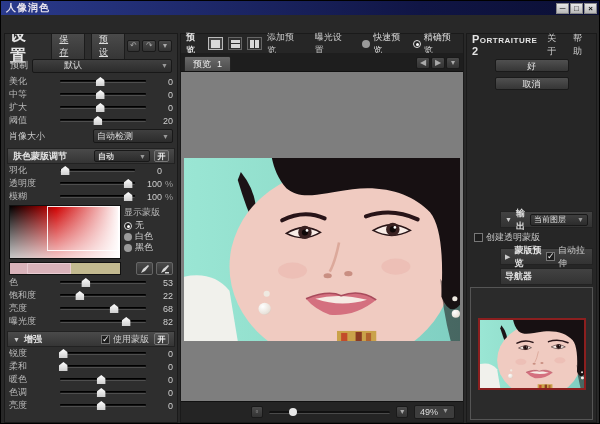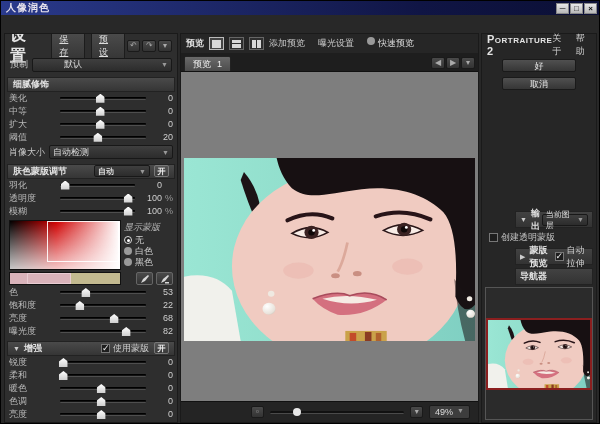--- a/index.html
+++ b/index.html
@@ -39,29 +39,29 @@
 
   
   .left { width:174px; flex:0 0 auto; background:#2e2e2e; border:1px solid #1a1a1a; display:flex; flex-direction:column; overflow:hidden; padding:1px 2px; }
   .lp-head { display:flex; align-items:center; height:21px; padding:0 3px; }
   .lp-title { font-size:16px; font-weight:bold; color:#e6e6e6; letter-spacing:2px; }
   .lp-head .btn { margin-left:6px;text-decoration:underline; }
   .lp-head .tinybtn { margin-left:2px; }
   .preset-row { display:flex; align-items:center; height:19px; padding:0 3px; gap:4px; }
   .preset-row .dd { flex:1;padding-left:31px; }
   .sizerow { display:flex; align-items:center; height:18px; padding:0 2px; gap:4px; }
-  .sizerow .dd { flex:1; }
+  .sizerow .dd { flex:1;margin-left:44px; }
   .maskhdr .dd { width:56px; margin-left:auto; margin-right:4px; height:12px; font-size:8px; }
   .colorarea { display:flex; margin:2px 2px 0 2px; height:54px; gap:3px; }
   .gradbox { width:112px; position:relative; border:1px solid #111;
      background:linear-gradient(180deg, rgba(255,255,255,0) 0%, rgba(255,255,255,0.78) 100%),
                 linear-gradient(90deg,#000 0%,#cf0000 42%,#fff 100%); }
   .gradsel { position:absolute; left:34%; top:0; right:1px; bottom:14%; border:1px solid rgba(255,255,255,0.9); }
   .maskopts { flex:1; display:flex; flex-direction:column; justify-content:flex-start; gap:1px; padding-top:1px; }
-  .maskopts .hdrsm { color:#b5b5b5;font-style:italic; }
+  .maskopts .hdrsm { color:#b5b5b5; }
   .optrow { display:flex; align-items:center; height:11px; color:#cfcfcf; }
   .striprow { display:flex; align-items:center; margin:2px 2px 0 2px; gap:3px; height:15px; }
   .huestrip { width:112px; height:13px; border:1px solid #111; position:relative;
      background:linear-gradient(90deg,#d9b3ba 0%,#d9b3ba 55%,#c3ba90 55%,#c3ba90 100%); }
   .stripsel { position:absolute; left:15%; top:0; width:40%; bottom:0; border:1px solid #e8ccd2; }
   .dropbtns { flex:1; display:flex; justify-content:flex-end; gap:3px; }
   .dropbtn { width:17px; height:13px; background:linear-gradient(#4a4a4a,#333); border:1px solid #666; border-radius:2px; display:flex; align-items:center; justify-content:center; }
   .enh-hdr { display:flex; align-items:center; }
   .enh-hdr .chk { display:flex; align-items:center; margin-left:auto; margin-right:5px; font-weight:normal; color:#ccc; }
   .caret { font-size:7px; margin-right:4px; color:#ccc; }
@@ -70,34 +70,34 @@
   .center { flex:1; display:flex; flex-direction:column; border:1px solid #1a1a1a; background:#242424; margin:0 2px; min-width:0; }
   .ptoolbar { height:19px; display:flex; align-items:center; gap:5px; padding:0 5px; background:#262626; flex:0 0 auto; }
   .ptoolbar .lbl { color:#ddd; font-weight:bold; }
   .viewbtn { width:15px; height:13px; border:1px solid #666; background:#2e2e2e; display:flex; align-items:center; justify-content:center; }
   .viewbtn.active { border:1px solid #bbb; background:#444; }
   .vb-solid { width:9px; height:8px; background:#d8d8d8; }
   .vb-h { width:9px; height:8px; display:flex; flex-direction:column; gap:1px; }
   .vb-h span { flex:1; background:#d8d8d8; }
   .vb-v { width:9px; height:8px; display:flex; gap:1px; }
   .vb-v span { flex:1; background:#d8d8d8; }
-  .prad { display:flex; align-items:flex-start; color:#ddd; }
+  .prad { display:flex; align-items:center; color:#ddd; }
   .ptabs { height:18px; background:#1e1e1e; display:flex; align-items:flex-end; padding:0 3px; gap:2px; flex:0 0 auto; }
   .ptab { background:linear-gradient(#6a6a6a,#4c4c4c); border:1px solid #222; border-bottom:none; border-radius:2px 2px 0 0; height:15px; display:flex; align-items:center; gap:6px; padding:0 8px; color:#eee; }
   .tabnavs { margin-left:auto; display:flex; gap:1px; margin-bottom:2px; }
   .imgarea { flex:1; background:#7e7e7e; position:relative; min-height:0; border-top:1px solid #111; }
   .photo { position:absolute; left:3px; right:3px; top:86px; height:183px; }
   .photo svg, .navthumb svg { width:100%; height:100%; display:block; }
   .pbottom { height:21px; background:#242424; border-top:1px solid #111; display:flex; align-items:center; gap:6px; padding:0 8px 0 70px; flex:0 0 auto; }
   .ztrack { position:relative; width:150px; height:3px; background:#111; border-bottom:1px solid #4a4a4a; border-radius:2px; }
   .zthumb { position:absolute; top:-3px; width:8px; height:8px; border-radius:50%; background:#e8e8e8; transform:translateX(-50%); }
   .zoomval { background:#3d3d3d; border:1px solid #1a1a1a; border-radius:2px; padding:1px 5px; color:#ddd; display:flex; align-items:flex-start; gap:4px; }
 
   
-  .right { width:116px; flex:0 0 auto; background:#262626; border:1px solid #1a1a1a; display:flex; flex-direction:column; padding:2px 3px;justify-content:flex-end; }
+  .right { width:131px; flex:0 0 auto; background:#262626; border:1px solid #1a1a1a; display:flex; flex-direction:column; padding:2px 3px;justify-content:flex-end; }
   .brandrow { display:flex; align-items:center; height:18px; padding:0 2px; }
   .brand { font-variant:small-caps; letter-spacing:0.5px; font-size:11px; color:#e4e4e4; font-weight:bold; }
   .brandrow .lnk { margin-left:auto; color:#ccc; }
   .brandrow .lnk + .lnk { margin-left:8px; }
   .okbtn { width:74px; height:13px; margin:5px auto 0; background:linear-gradient(#505050,#363636); border:1px solid #1a1a1a; border-radius:2px; color:#e8e8e8; text-align:center; line-height:12px; }
   .rspacer { flex:0 0 118px; }
   .rrow { display:flex; align-items:center; height:17px; background:linear-gradient(#424242,#333); border:1px solid #222; padding:0 4px; margin-top:3px; color:#e0e0e0; font-weight:bold;margin-left:30px; }
   .rrow .dd { width:72px; margin-left:auto; height:12px; font-size:8px; font-weight:normal; }
   .rchk { display:flex; align-items:center; height:15px; padding:0 4px; margin-top:2px; color:#c6c6c6; }
   .rrow .chk { margin-left:auto; display:flex; align-items:center; font-weight:normal; color:#ccc; }
@@ -181,23 +181,20 @@
       </div>
 
       <div class="preset-row">
         <span>预制</span>
         <span class="dd">
           <span>默认</span>
           <span class="arrow">▼</span>
         </span>
       </div>
 
-      <div class="sec-hdr">
-        <span>细腻修饰</span>
-      </div>
       <div>
           <div class="srow">
             <span class="slbl">美化</span>
             <span class="strack">
               <span class="sthumb" style="left: 47%;"></span>
             </span>
             <span class="sval">0</span>
           </div>
           <div class="srow">
             <span class="slbl">中等</span>
@@ -402,20 +399,24 @@
               <span></span>
               <span></span>
             </span>
           </span>
         <span>添加预览</span>
         <span style="margin-left:8px;">曝光设置</span>
         <span class="prad" style="margin-left:8px;">
           <span class="radio"></span>
           <span>快速预览</span>
         </span>
+        <span class="prad">
+          <span class="radio sel"></span>
+          <span>精确预览</span>
+        </span>
       </div>
 
       <div class="ptabs">
         <span class="ptab">
           <span>预览</span>
           <span>1</span>
         </span>
         <span class="tabnavs">
           <span class="tinybtn">◀</span>
           <span class="tinybtn">▶</span>

